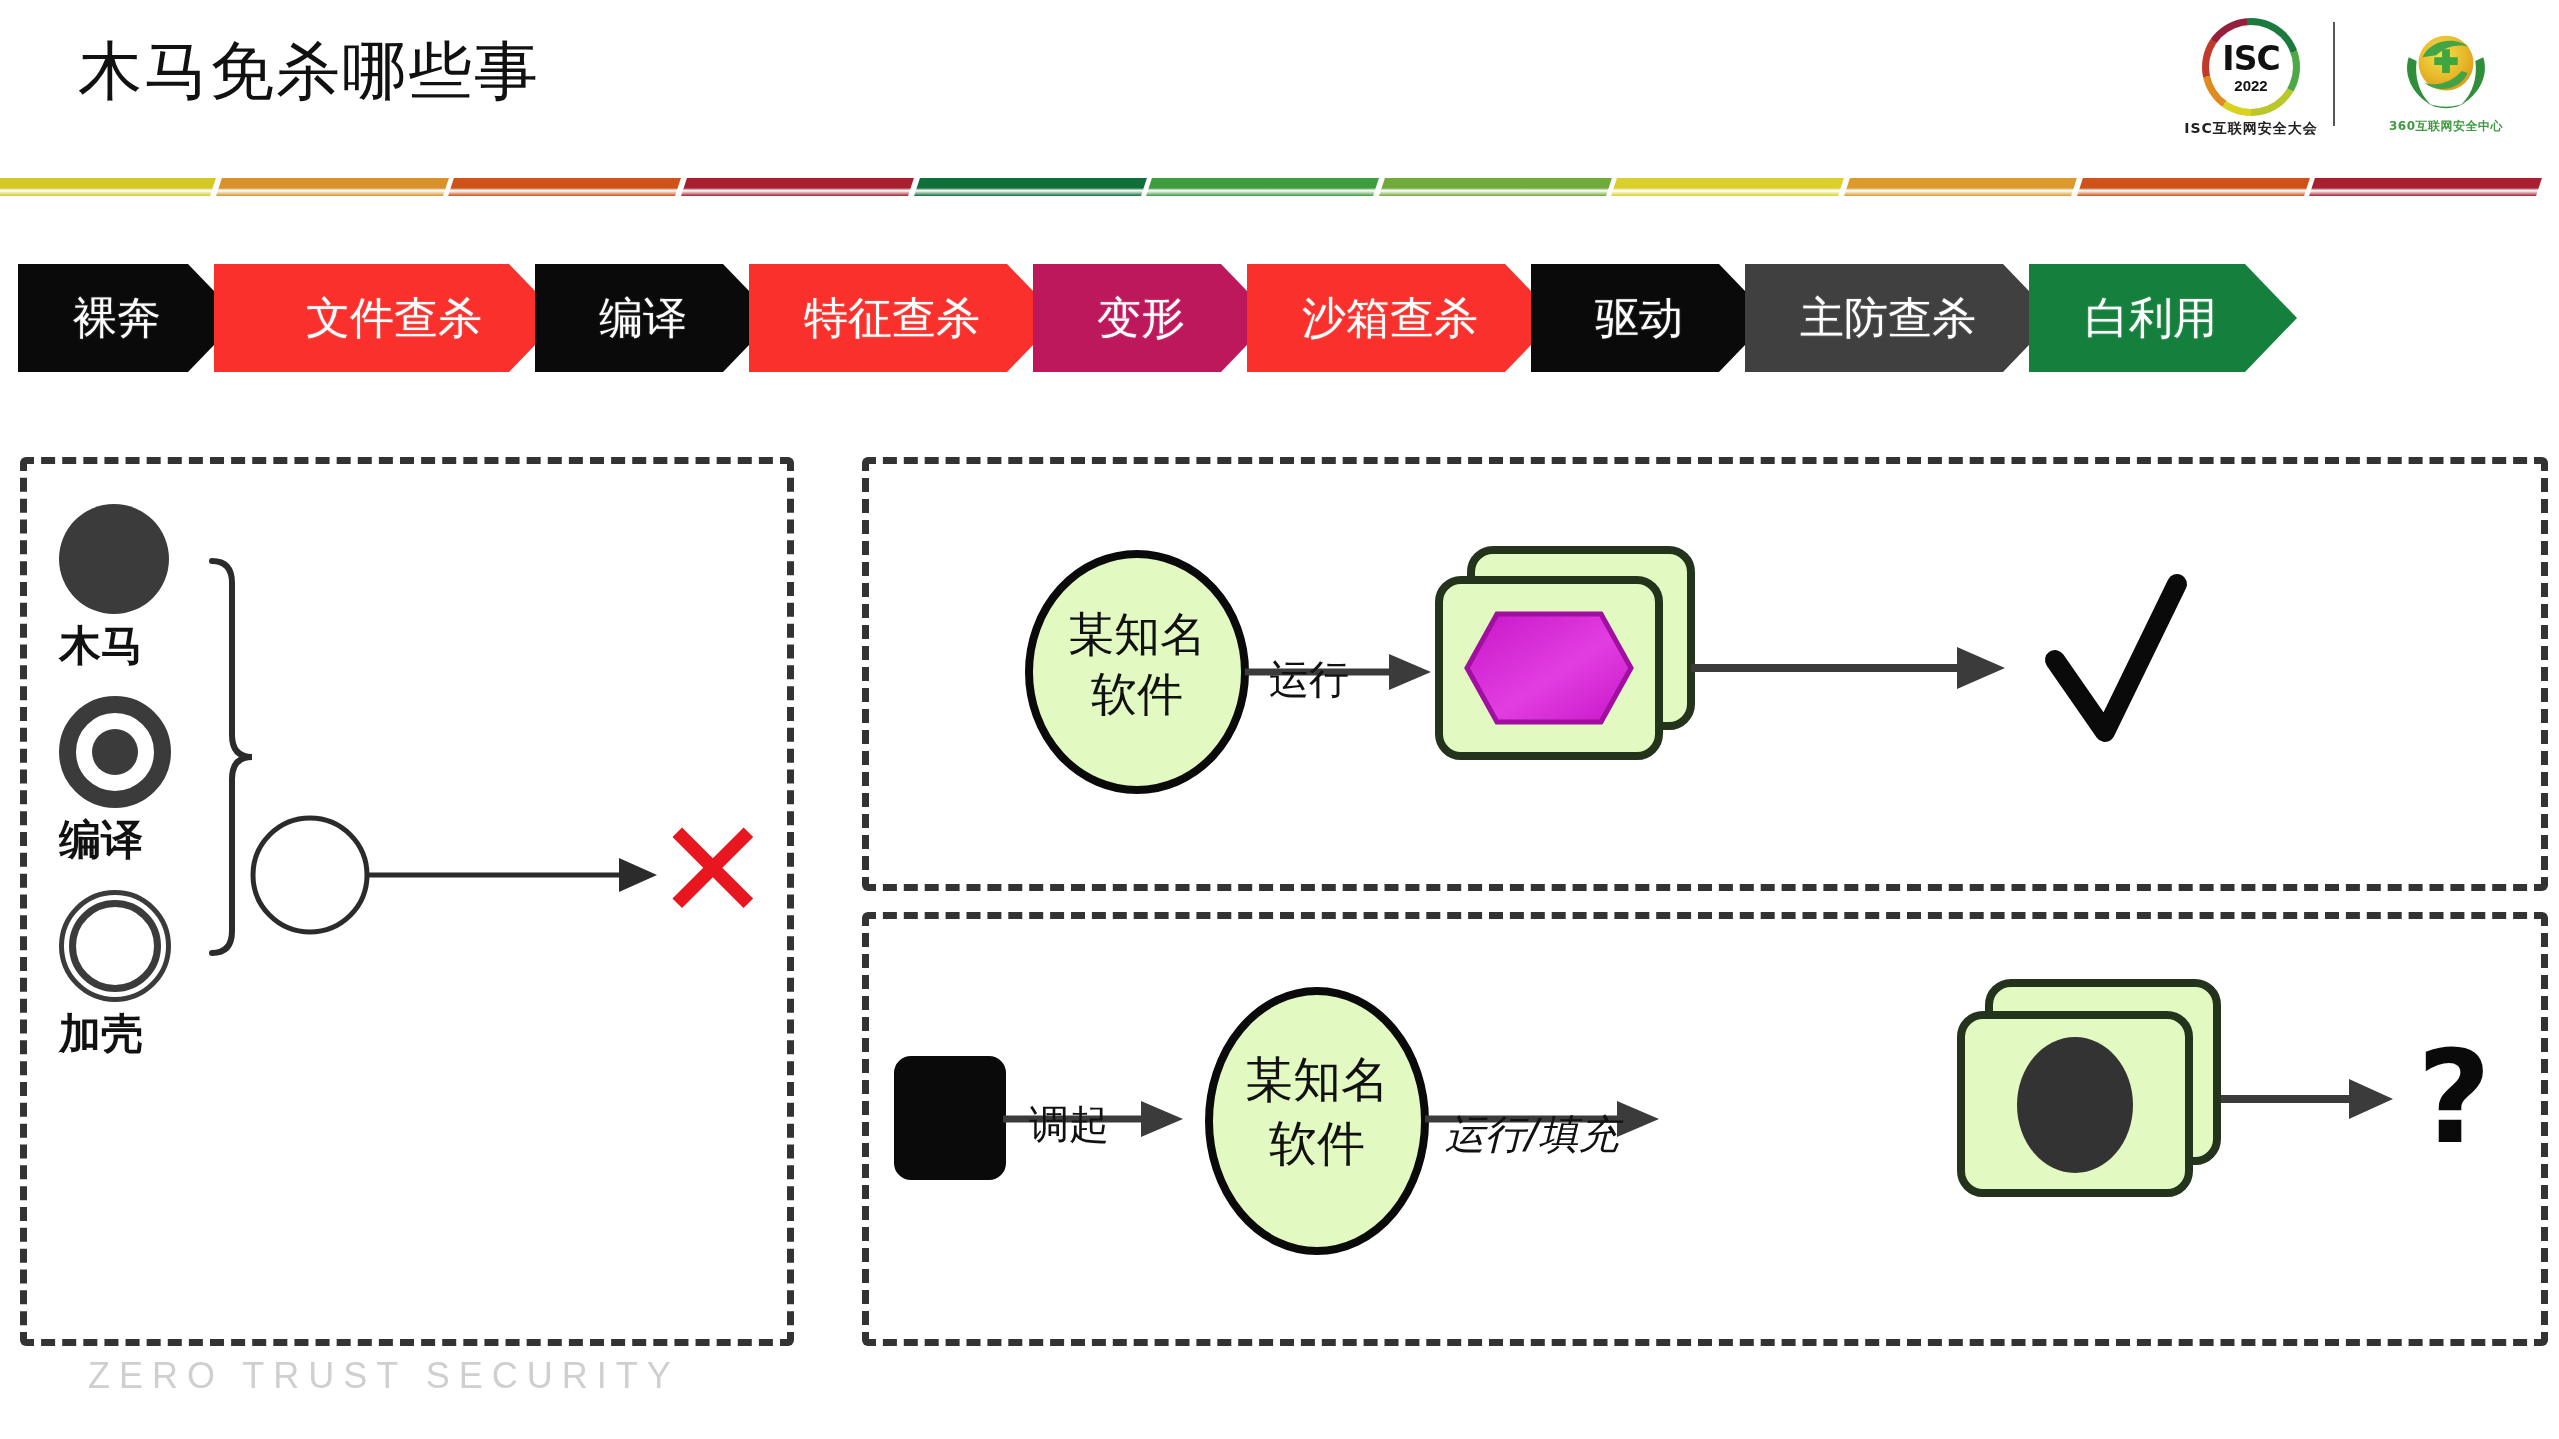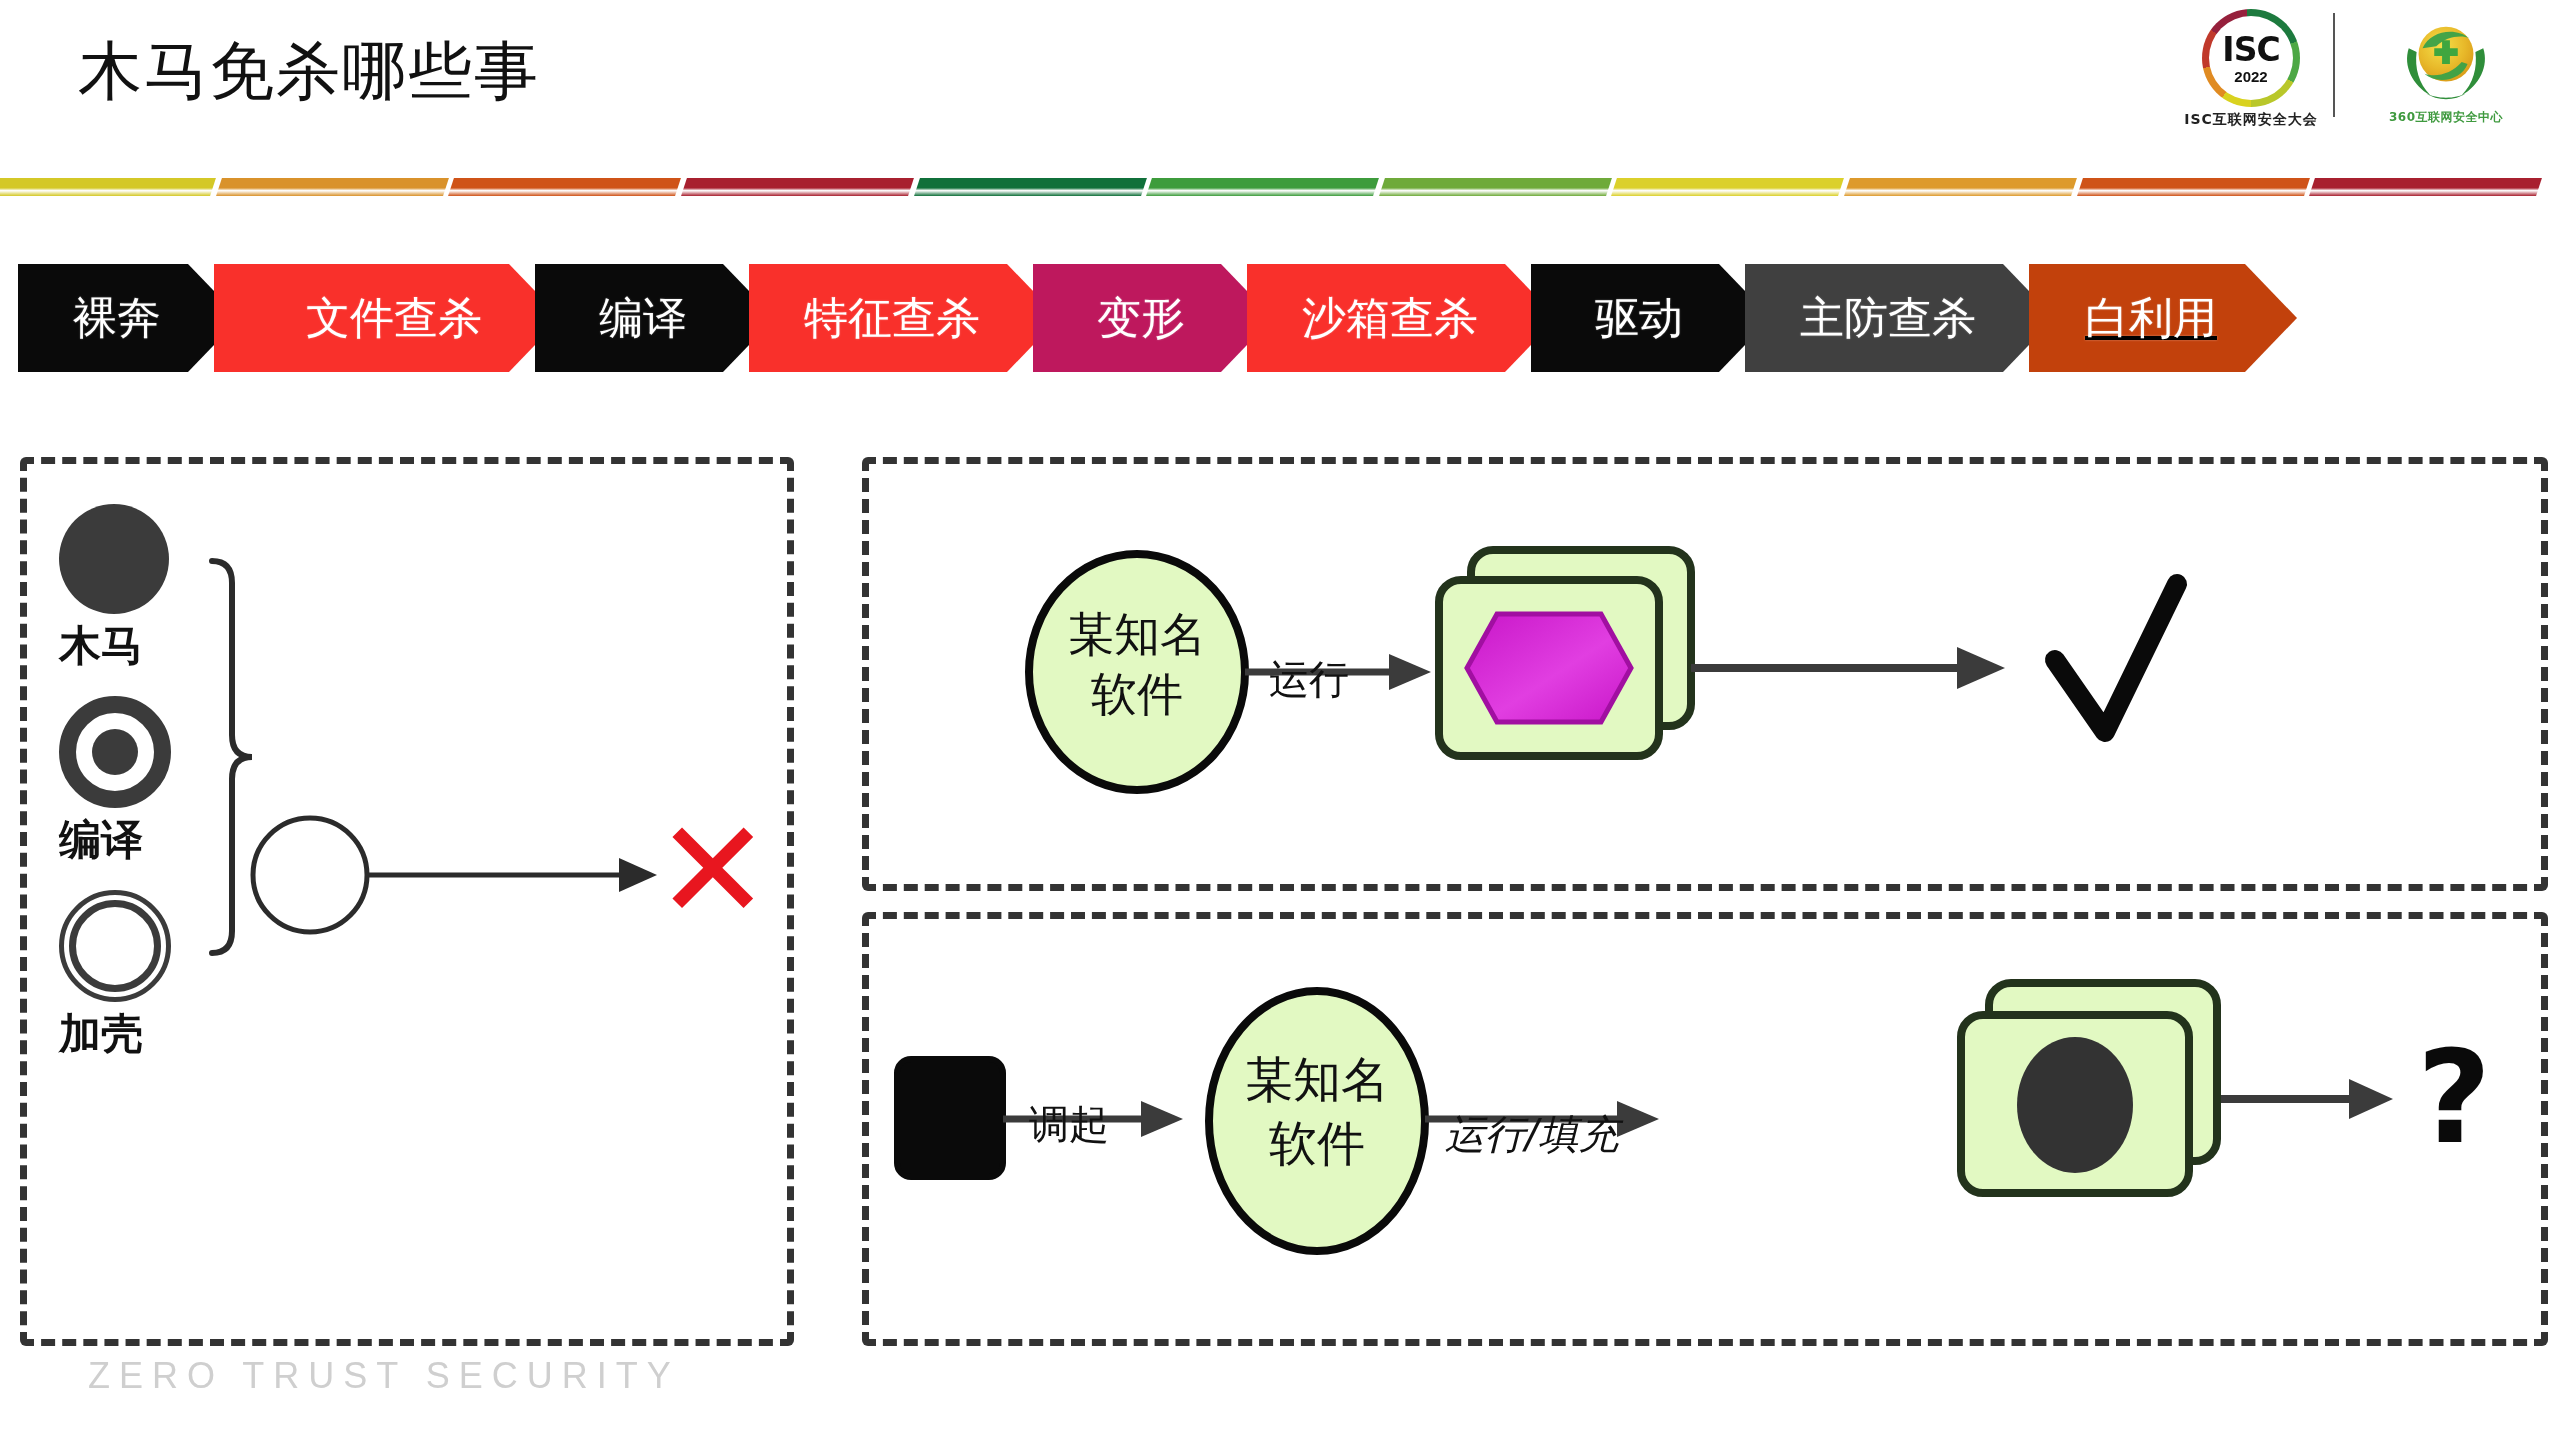--- a/index.html
+++ b/index.html
@@ -9,21 +9,21 @@
     position:relative;
   }
   .slide{position:absolute;left:0;top:0;width:2559px;height:1439px;}
 
   
   .title{
     position:absolute;left:78px;top:28px;
     font-size:64px;color:#111;letter-spacing:2px;white-space:nowrap;
     font-family:"DejaVu Sans","Liberation Sans",sans-serif;
   }
-  .logos{position:absolute;right:28px;top:9px;height:130px;display:flex;align-items:flex-start;gap:26px;}
+  .logos{position:absolute;right:28px;top:18px;height:130px;display:flex;align-items:flex-start;gap:26px;}
   .logo-isc{position:relative;width:112px;height:122px;display:flex;flex-direction:column;align-items:center;}
   .isc-ring{position:relative;width:98px;height:98px;border-radius:50%;
     background:conic-gradient(from 180deg,
        #d9d21f 0deg 36deg,
        #e08b22 36deg 78deg,
        #c0392b 78deg 125deg,
        #96203c 125deg 175deg,
        #1d7a3e 175deg 250deg,
        #4da845 250deg 300deg,
        #b9c72a 300deg 360deg);
@@ -155,21 +155,21 @@
       </div>
       <div class="chev" style="width: 310px; background: rgb(249, 48, 43); clip-path: polygon(0px 0px, calc(100% - 52px) 0px, 100% 50%, calc(100% - 52px) 100%, 0px 100%, 0px 0px);">
         <span class="lbl">沙箱查杀</span>
       </div>
       <div class="chev" style="width: 240px; background: rgb(10, 10, 10); clip-path: polygon(0px 0px, calc(100% - 52px) 0px, 100% 50%, calc(100% - 52px) 100%, 0px 100%, 0px 0px);">
         <span class="lbl">驱动</span>
       </div>
       <div class="chev" style="width: 310px; background: #404040; clip-path: polygon(0px 0px, calc(100% - 52px) 0px, 100% 50%, calc(100% - 52px) 100%, 0px 100%, 0px 0px);">
         <span class="lbl">主防查杀</span>
       </div>
-      <div class="chev" style="width: 268px; background: #c2410c; clip-path: polygon(0px 0px, calc(100% - 52px) 0px, 100% 50%, calc(100% - 52px) 100%, 0px 100%, 0px 0px); text-decoration: underline;">
+      <div class="chev" style="width: 268px; background: #15803d; clip-path: polygon(0px 0px, calc(100% - 52px) 0px, 100% 50%, calc(100% - 52px) 100%, 0px 100%, 0px 0px);">
         <span class="lbl">白利用</span>
       </div>
     </div>
 
   <div class="panel" id="panel-left">
     <div class="icon-col">
       <div class="ic-item">
         <div class="disc-solid"></div>
         <div class="ic-label">木马</div>
       </div>

